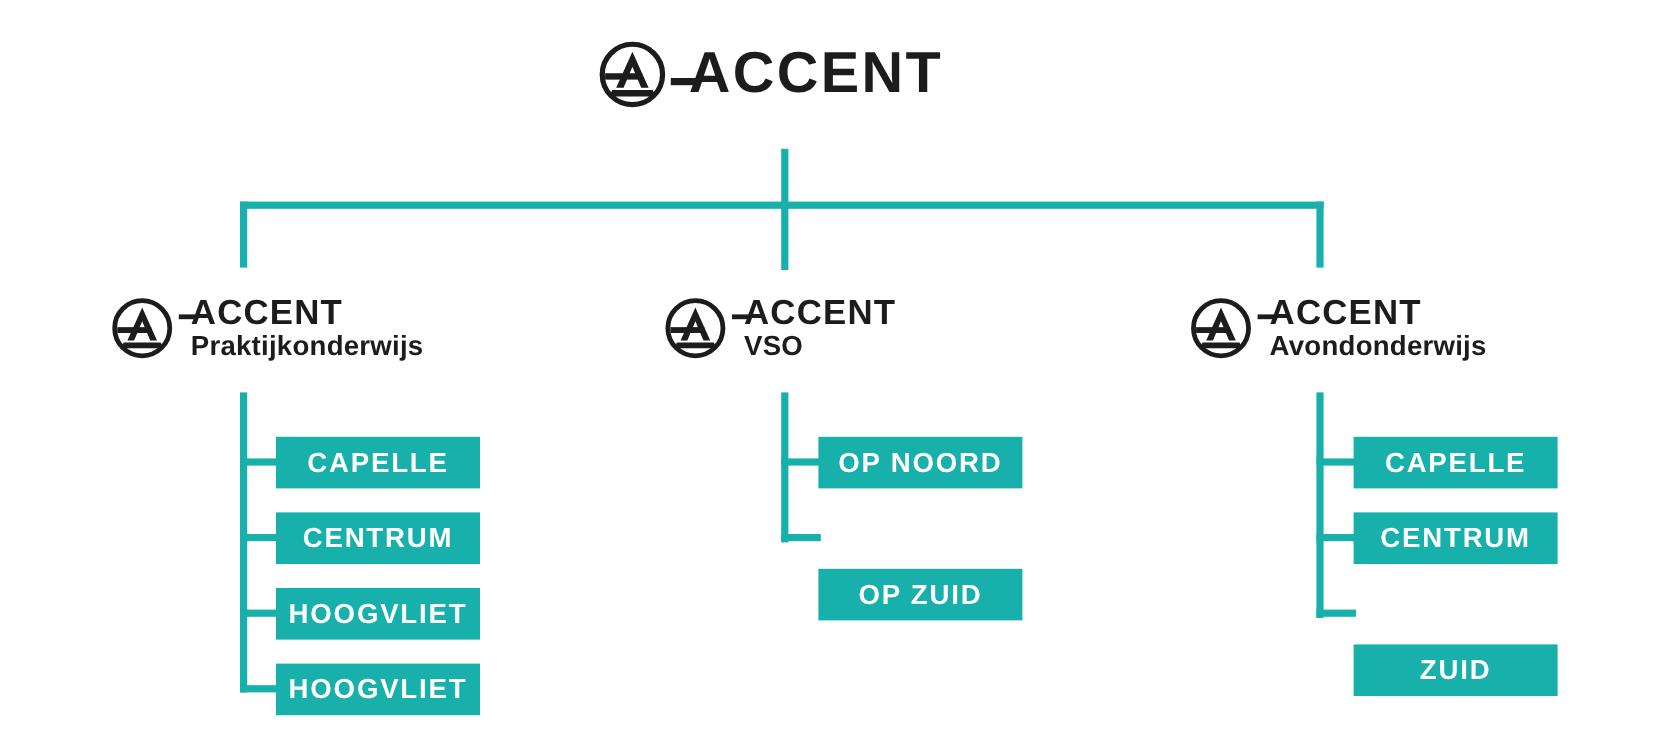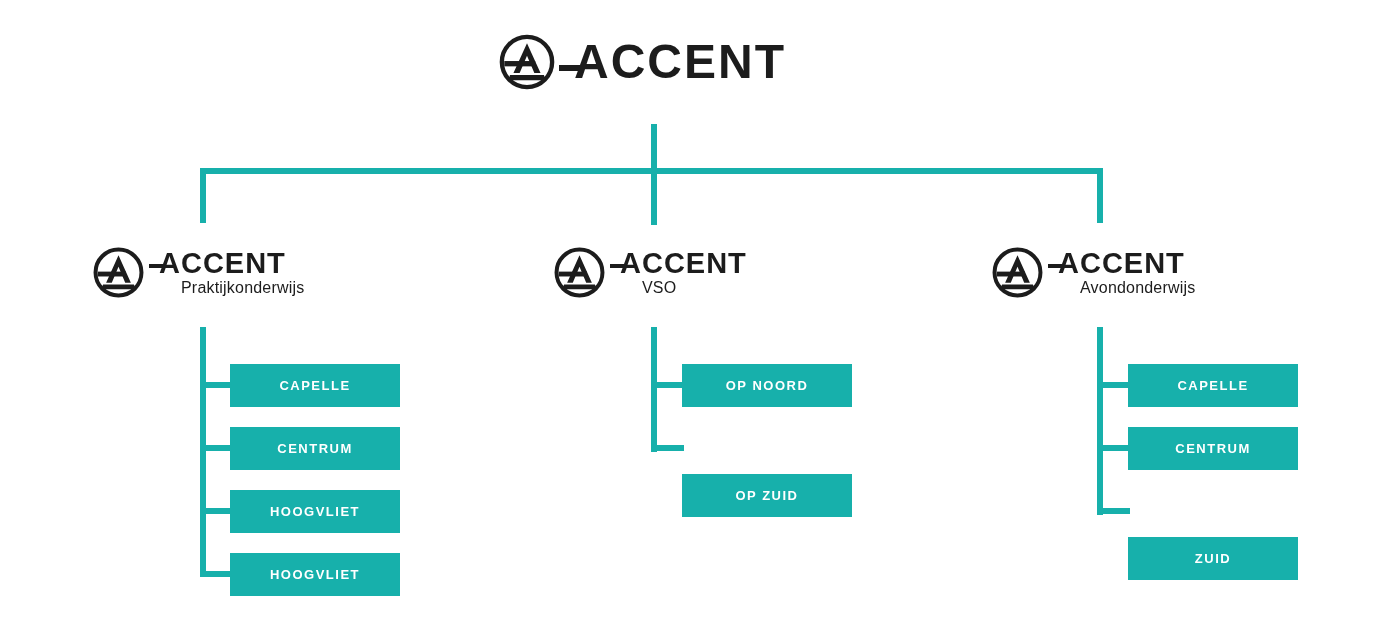--- a/index.html
+++ b/index.html
@@ -37,42 +37,41 @@
     letter-spacing: 2px;
     line-height: 1;
   }
   .branch .name {
     font-size: 29px;
     font-weight: 800;
     letter-spacing: 1px;
     line-height: 1.05;
   }
   .branch .subtitle {
-    font-size: 16px;
-    font-weight: 400;
+    font-size: 23px;
+    font-weight: 700;
     letter-spacing: 0.2px;
     line-height: 1.1;
     color: var(--ink);
-    margin-left: 22px;
   }
   
   .abar { position: absolute; background: var(--ink); }
   .main .abar { left: -15px; top: 27px; width: 22px; height: 6px; }
   .branch .abar { left: -10px; top: 16px; width: 14px; height: 4px; }
   
   .box {
     position: absolute;
     width: 170px;
     height: 43px;
     background: var(--teal);
     color: var(--box_text);
     display: flex;
     align-items: center;
     justify-content: center;
-    font-size: 13px;
+    font-size: 23px;
     font-weight: 800;
     letter-spacing: 1.5px;
     text-align: center;
   }
 </style>
 </head>
 <body>
 
 <div class="canvas">
 

